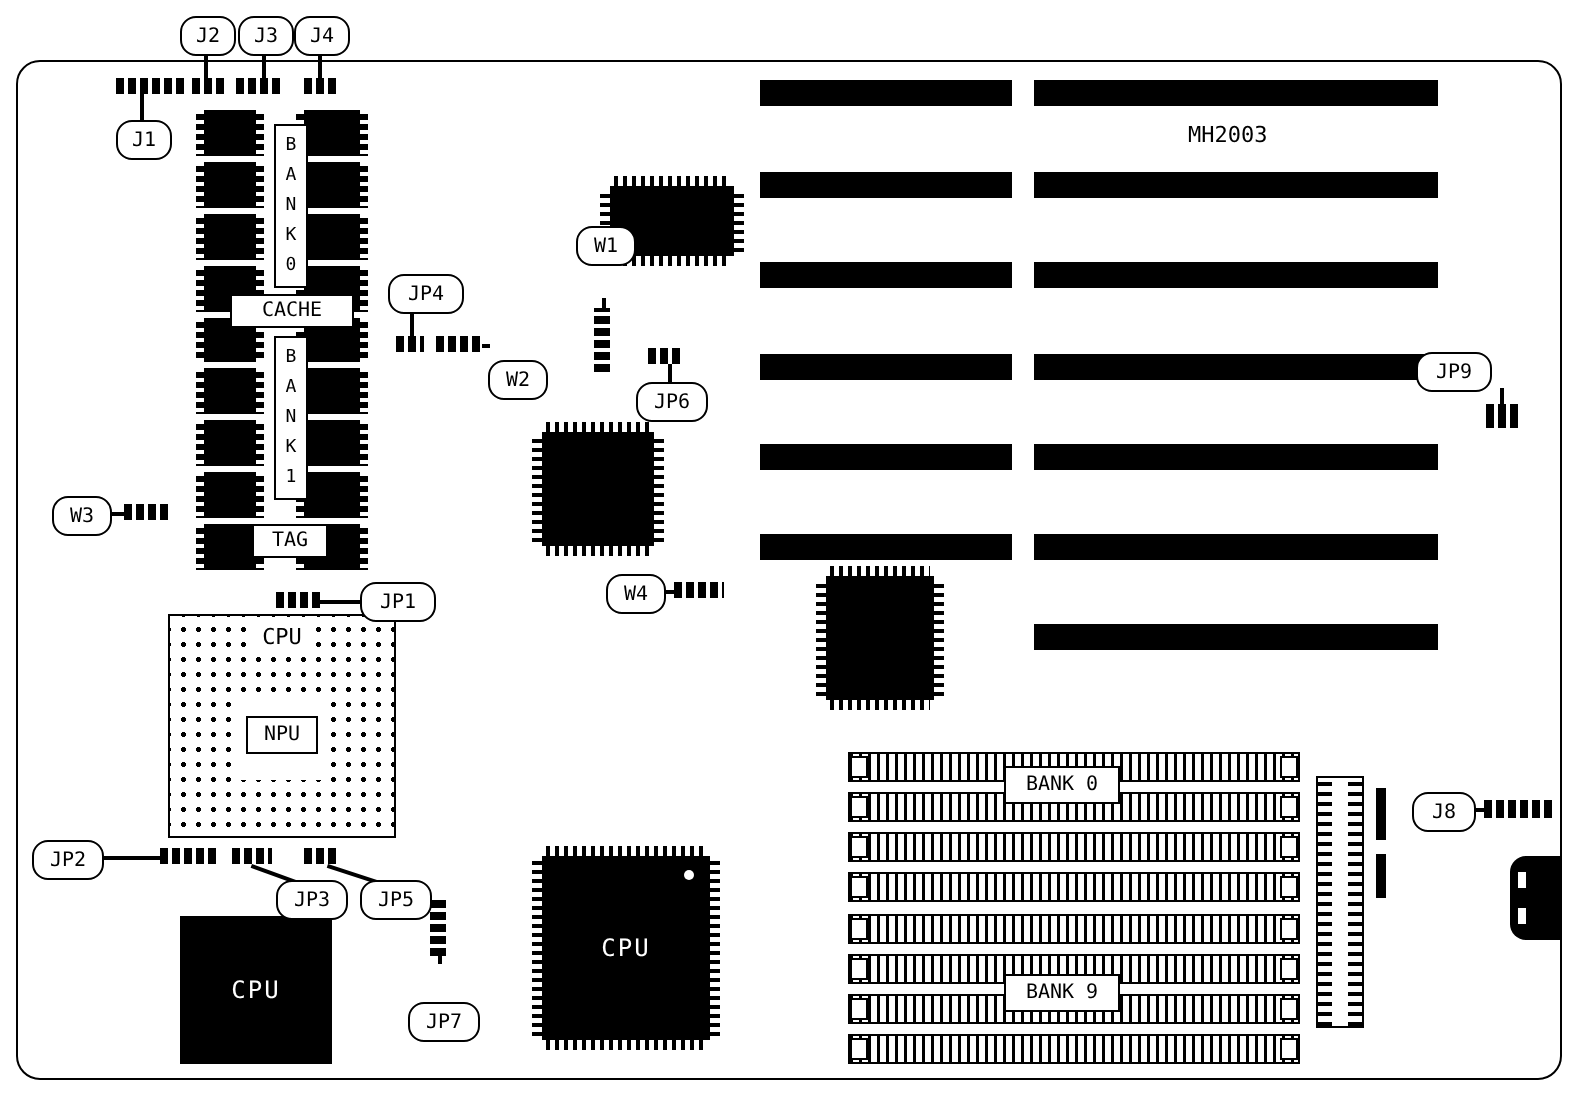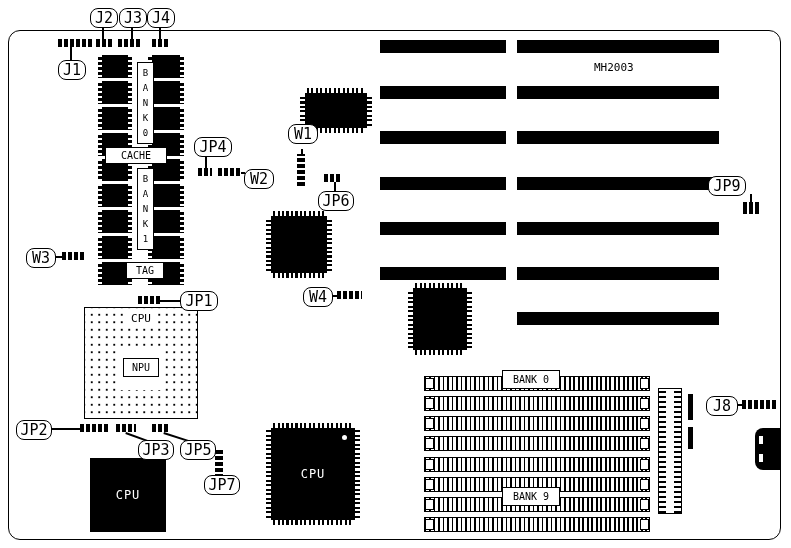--- a/index.html
+++ b/index.html
@@ -1,21 +1,21 @@
 <!DOCTYPE html>
 <html><head>
 <meta charset="utf-8">
 <style>
   html,body{margin:0;padding:0;background:#fff;}
   .page{position:relative;width:791px;height:548px;background:#fff;overflow:hidden;
         font-family:"DejaVu Sans Mono",monospace;}
   .board{position:absolute;left:8px;top:30px;width:771px;height:508px;
          border:1.5px solid #000;border-radius:12px;background:#fff;}
   .lbl{position:absolute;background:#fff;border:1.3px solid #000;border-radius:8px;
-       font-size:15px;display:flex;align-items:center;justify-content:center;z-index:6;}
+       font-size:10px;display:flex;align-items:center;justify-content:center;z-index:6;}
   .box{position:absolute;background:#fff;border:1px solid #000;font-size:10px;
        display:flex;align-items:center;justify-content:center;z-index:5;text-align:center;}
   .vert{white-space:pre-line;line-height:15px;font-size:9px;}
   .plain-label{position:absolute;background:#fff;font-size:11px;display:flex;
        align-items:center;justify-content:center;z-index:5;}
   .tail{position:absolute;background:#000;z-index:4;}
   .diag{transform-origin:left top;height:1.5px;}
   .pins-h{position:absolute;background:repeating-linear-gradient(90deg,#000 0 4px,#fff 4px 6px);z-index:3;}
   .pins-v{position:absolute;background:repeating-linear-gradient(0deg,#000 0 4px,#fff 4px 6px);z-index:3;}
   .bar{position:absolute;background:#000;height:13px;z-index:2;}
@@ -92,44 +92,44 @@
       <div class="dip"></div>
       <div class="dip"></div>
       <div class="dip"></div>
       <div class="dip"></div>
   </div>
   <div class="box vert" style="left:137px;top:62px;width:15px;height:80px">B
 A
 N
 K
 0</div>
-  <div class="box" style="left:105px;top:147px;width:60px;height:15px">CACHE</div>
+  <div class="box" style="left:115px;top:147px;width:60px;height:15px">CACHE</div>
   <div class="box vert" style="left:137px;top:168px;width:15px;height:80px">B
 A
 N
 K
 1</div>
   <div class="box" style="left:126px;top:262px;width:36px;height:15px">TAG</div>
 
   <div class="lbl" style="left:26px;top:248px;width:28px;height:18px">W3</div>
   <div class="tail" style="left:54px;top:256px;width:8px;height:1.5px"></div>
   <div class="pins-h" style="left:62px;top:252px;width:22px;height:8px"></div>
 
   <div class="pins-h" style="left:138px;top:296px;width:22px;height:8px"></div>
   <div class="tail" style="left:160px;top:300px;width:20px;height:1.5px"></div>
   <div class="lbl" style="left:180px;top:291px;width:36px;height:18px">JP1</div>
 
   <div class="lbl" style="left:194px;top:137px;width:36px;height:18px">JP4</div>
   <div class="tail" style="left:205px;top:155px;width:1.5px;height:13px"></div>
   <div class="pins-h" style="left:198px;top:168px;width:14px;height:8px"></div>
   <div class="pins-h" style="left:218px;top:168px;width:24px;height:8px"></div>
   <div class="tail" style="left:241px;top:172px;width:4px;height:1.5px"></div>
-  <div class="lbl" style="left:244px;top:169px;width:28px;height:18px">W2</div>
-
-  <div class="lbl" style="left:288px;top:124px;width:28px;height:18px">W1</div>
+  <div class="lbl" style="left:244px;top:180px;width:28px;height:18px">W2</div>
+
+  <div class="lbl" style="left:288px;top:113px;width:28px;height:18px">W1</div>
   <div class="tail" style="left:301px;top:149px;width:1.5px;height:5px"></div>
   <div class="pins-v" style="left:297px;top:154px;width:8px;height:32px"></div>
 
   <div class="qfp" style="left:300px;top:88px;width:72px;height:45px">
     <div class="pt"></div>
       <div class="pb"></div>
     <div class="pl"></div>
       <div class="pr"></div>
     <div class="body"></div>
   </div>
@@ -168,21 +168,21 @@
   <div class="pins-h" style="left:80px;top:424px;width:28px;height:8px"></div>
   <div class="pins-h" style="left:116px;top:424px;width:20px;height:8px"></div>
   <div class="tail diag" style="left:126px;top:432px;width:26px;transform:rotate(20deg)"></div>
   <div class="lbl" style="left:138px;top:440px;width:34px;height:18px">JP3</div>
   <div class="pins-h" style="left:152px;top:424px;width:16px;height:8px"></div>
   <div class="tail diag" style="left:164px;top:432px;width:29px;transform:rotate(18deg)"></div>
   <div class="lbl" style="left:180px;top:440px;width:34px;height:18px">JP5</div>
 
   <div class="pins-v" style="left:215px;top:450px;width:8px;height:28px"></div>
   <div class="tail" style="left:219px;top:478px;width:1.5px;height:4px"></div>
-  <div class="lbl" style="left:204px;top:475px;width:34px;height:18px">JP7</div>
+  <div class="lbl" style="left:204px;top:501px;width:34px;height:18px">JP7</div>
 
   <div class="blackchip" style="left:90px;top:458px;width:76px;height:74px">
     <span class="chiptext">CPU</span>
   </div>
 
   <div class="qfp" style="left:266px;top:423px;width:94px;height:102px">
     <div class="pt"></div>
       <div class="pb"></div>
     <div class="pl"></div>
       <div class="pr"></div>
@@ -214,21 +214,21 @@
   <div class="pins-h" style="left:743px;top:202px;width:16px;height:12px"></div>
 
   <div class="simm" style="left:424px;top:376px;width:224px"></div>
   <div class="simm" style="left:424px;top:396px;width:224px"></div>
   <div class="simm" style="left:424px;top:416px;width:224px"></div>
   <div class="simm" style="left:424px;top:436px;width:224px"></div>
   <div class="simm" style="left:424px;top:457px;width:224px"></div>
   <div class="simm" style="left:424px;top:477px;width:224px"></div>
   <div class="simm" style="left:424px;top:497px;width:224px"></div>
   <div class="simm" style="left:424px;top:517px;width:224px"></div>
-  <div class="box" style="left:502px;top:370px;width:56px;height:17px">BANK 0</div>
+  <div class="box" style="left:502px;top:383px;width:56px;height:17px">BANK 0</div>
   <div class="box" style="left:502px;top:487px;width:56px;height:17px">BANK 9</div>
 
   <div class="pinheader" style="left:658px;top:388px;width:22px;height:124px"></div>
   <div class="bar" style="left:688px;top:394px;width:5px;height:26px"></div>
   <div class="bar" style="left:688px;top:427px;width:5px;height:22px"></div>
 
   <div class="lbl" style="left:706px;top:396px;width:30px;height:18px">J8</div>
   <div class="tail" style="left:736px;top:404px;width:6px;height:1.5px"></div>
   <div class="pins-h" style="left:742px;top:400px;width:34px;height:9px"></div>
 

